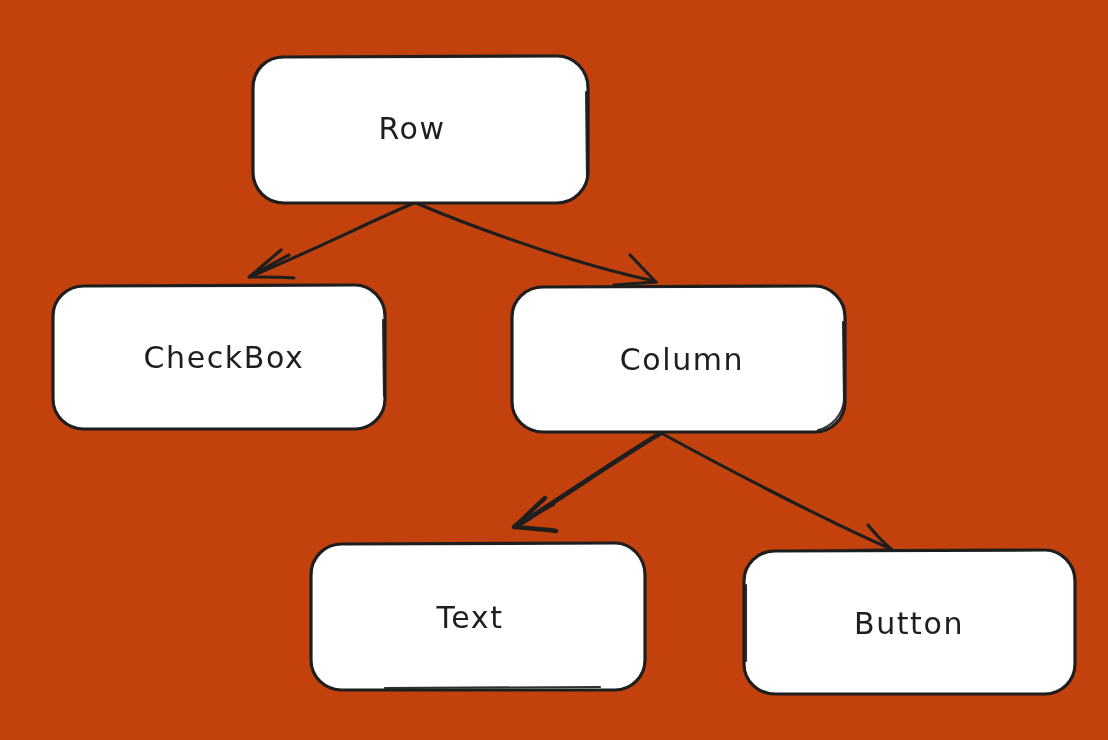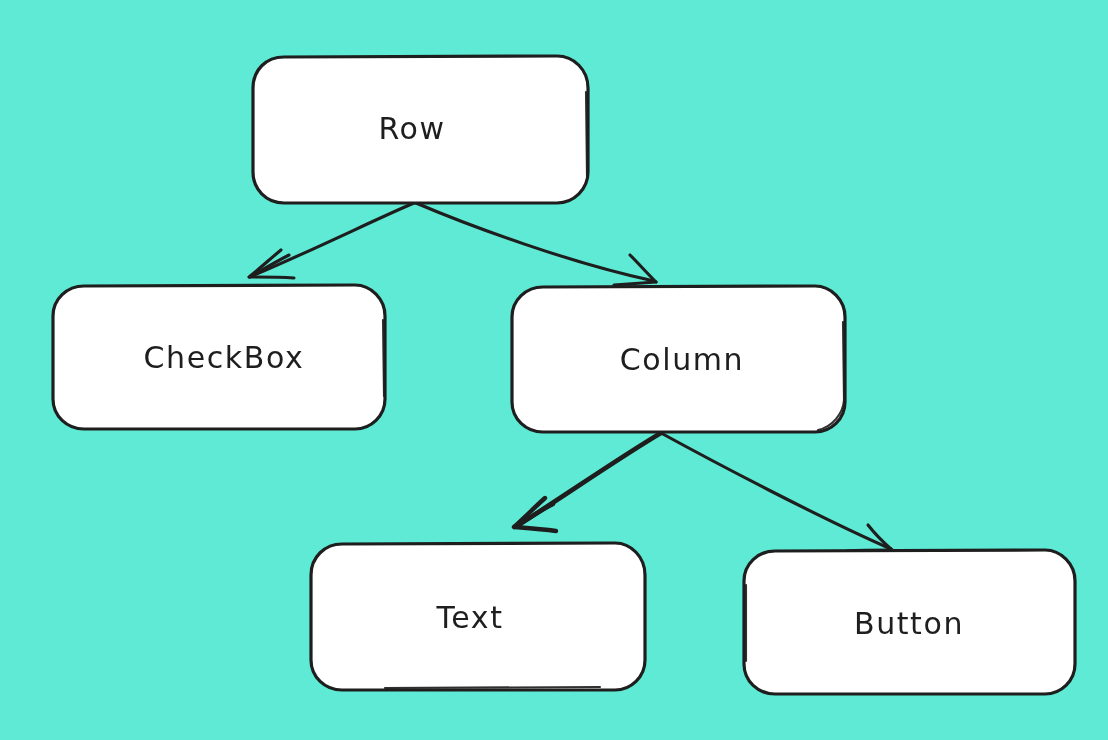--- a/index.html
+++ b/index.html
@@ -8,21 +8,21 @@
     padding: 0;
     background: #ffffff;
   }
   body {
     font-family: "DejaVu Sans", sans-serif;
   }
   #canvas {
     position: relative;
     width: 1108px;
     height: 740px;
-    background: #5eead4;
+    background: #c2410c;
     overflow: hidden;
   }
   #diagram-svg {
     position: absolute;
     left: 0;
     top: 0;
     width: 1108px;
     height: 740px;
     display: block;
   }

